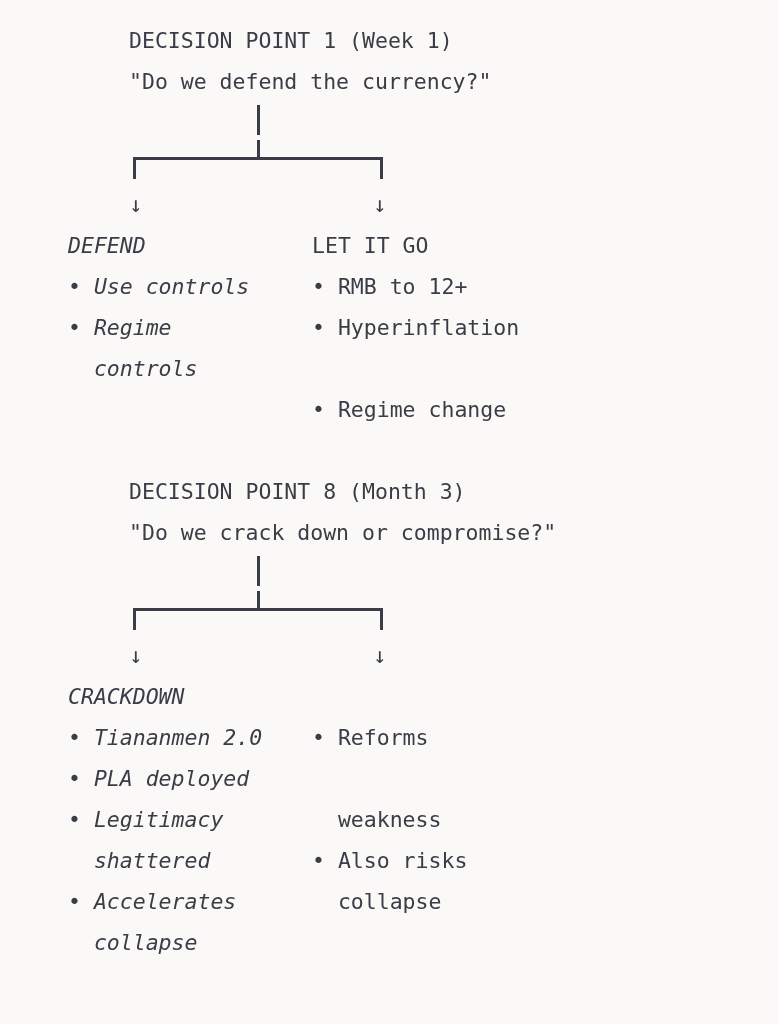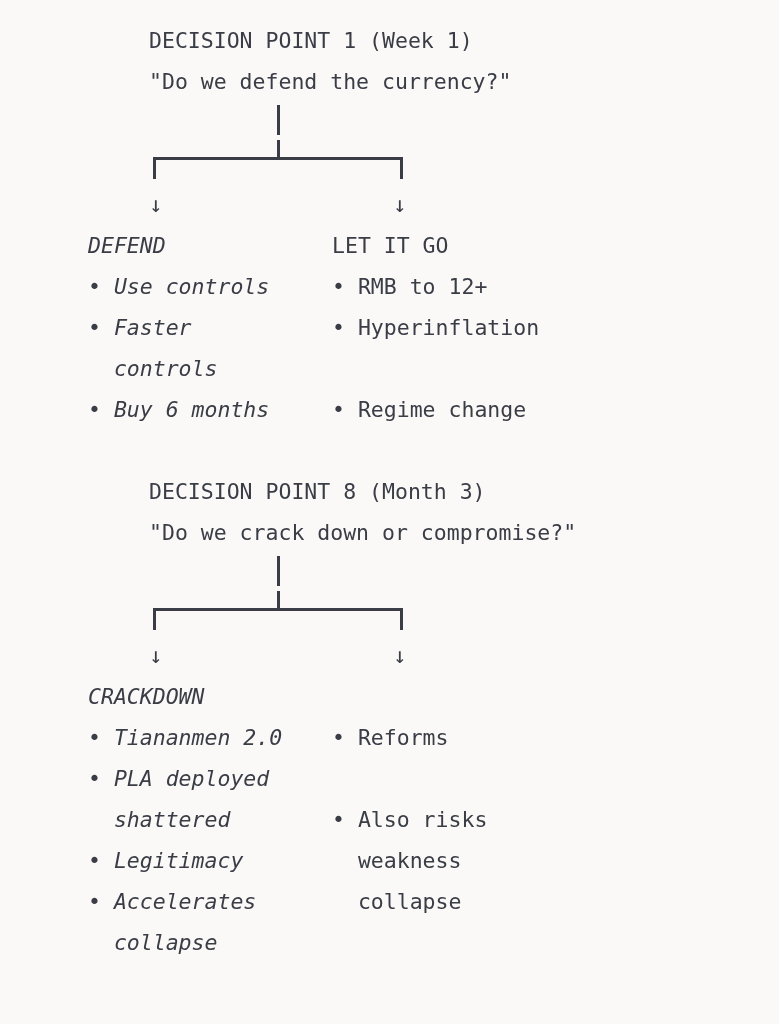--- a/index.html
+++ b/index.html
@@ -14,21 +14,20 @@
     overflow: hidden;
     font-family: "DejaVu Sans Mono", "Liberation Mono", monospace;
     color: #3a3d46;
   }
   .sheet {
     box-sizing: border-box;
     width: 666px;
     height: 1024px;
     padding: 20px 0 0 68px;
     background: #faf9f7;
-    margin-left: 20px;
   }
   .block {
     display: block;
   }
   .row {
     height: 41px;
     line-height: 41px;
     font-size: 21.5px;
     letter-spacing: 0;
     white-space: pre;
@@ -126,28 +125,27 @@
     <div class="row">
       <span class="col c0">DEFEND</span>
       <span class="col c20">LET IT GO</span>
     </div>
 
     <div class="row">
       <span class="col c0 bullet-line">• Use controls</span>
       <span class="col c20 bullet-line">• RMB to 12+</span>
     </div>
     <div class="row">
-      <span class="col c0 bullet-line">• Faster</span>
+      <span class="col c0 bullet-line">• Regime</span>
       <span class="col c20 bullet-line">• Hyperinflation</span>
     </div>
     <div class="row">
       <span class="col c0 bullet-line">  controls</span>
     </div>
     <div class="row">
-      <span class="col c0 bullet-line">• Buy 6 months</span>
       <span class="col c20 bullet-line">• Regime change</span>
     </div>
   </div>
 
   <div class="row spacer"></div>
 
   <div class="block">
 
     <div class="row">
       <span class="col c5">DECISION POINT 8 (Month 3)</span>
@@ -175,28 +173,28 @@
     </div>
 
     <div class="row">
       <span class="col c0 bullet-line">• Tiananmen 2.0</span>
       <span class="col c20 bullet-line">• Reforms</span>
     </div>
     <div class="row">
       <span class="col c0 bullet-line">• PLA deployed</span>
     </div>
     <div class="row">
+      <span class="col c0 bullet-line">• Legitimacy</span>
+      <span class="col c20 bullet-line">  weakness</span>
+    </div>
+    <div class="row">
       <span class="col c0 bullet-line">  shattered</span>
       <span class="col c20 bullet-line">• Also risks</span>
     </div>
     <div class="row">
-      <span class="col c0 bullet-line">• Legitimacy</span>
-      <span class="col c20 bullet-line">  weakness</span>
-    </div>
-    <div class="row">
       <span class="col c0 bullet-line">• Accelerates</span>
       <span class="col c20 bullet-line">  collapse</span>
     </div>
     <div class="row">
       <span class="col c0 bullet-line">  collapse</span>
       <span class="col c20 bullet-line"></span>
     </div>
   </div>
 
 </div>

